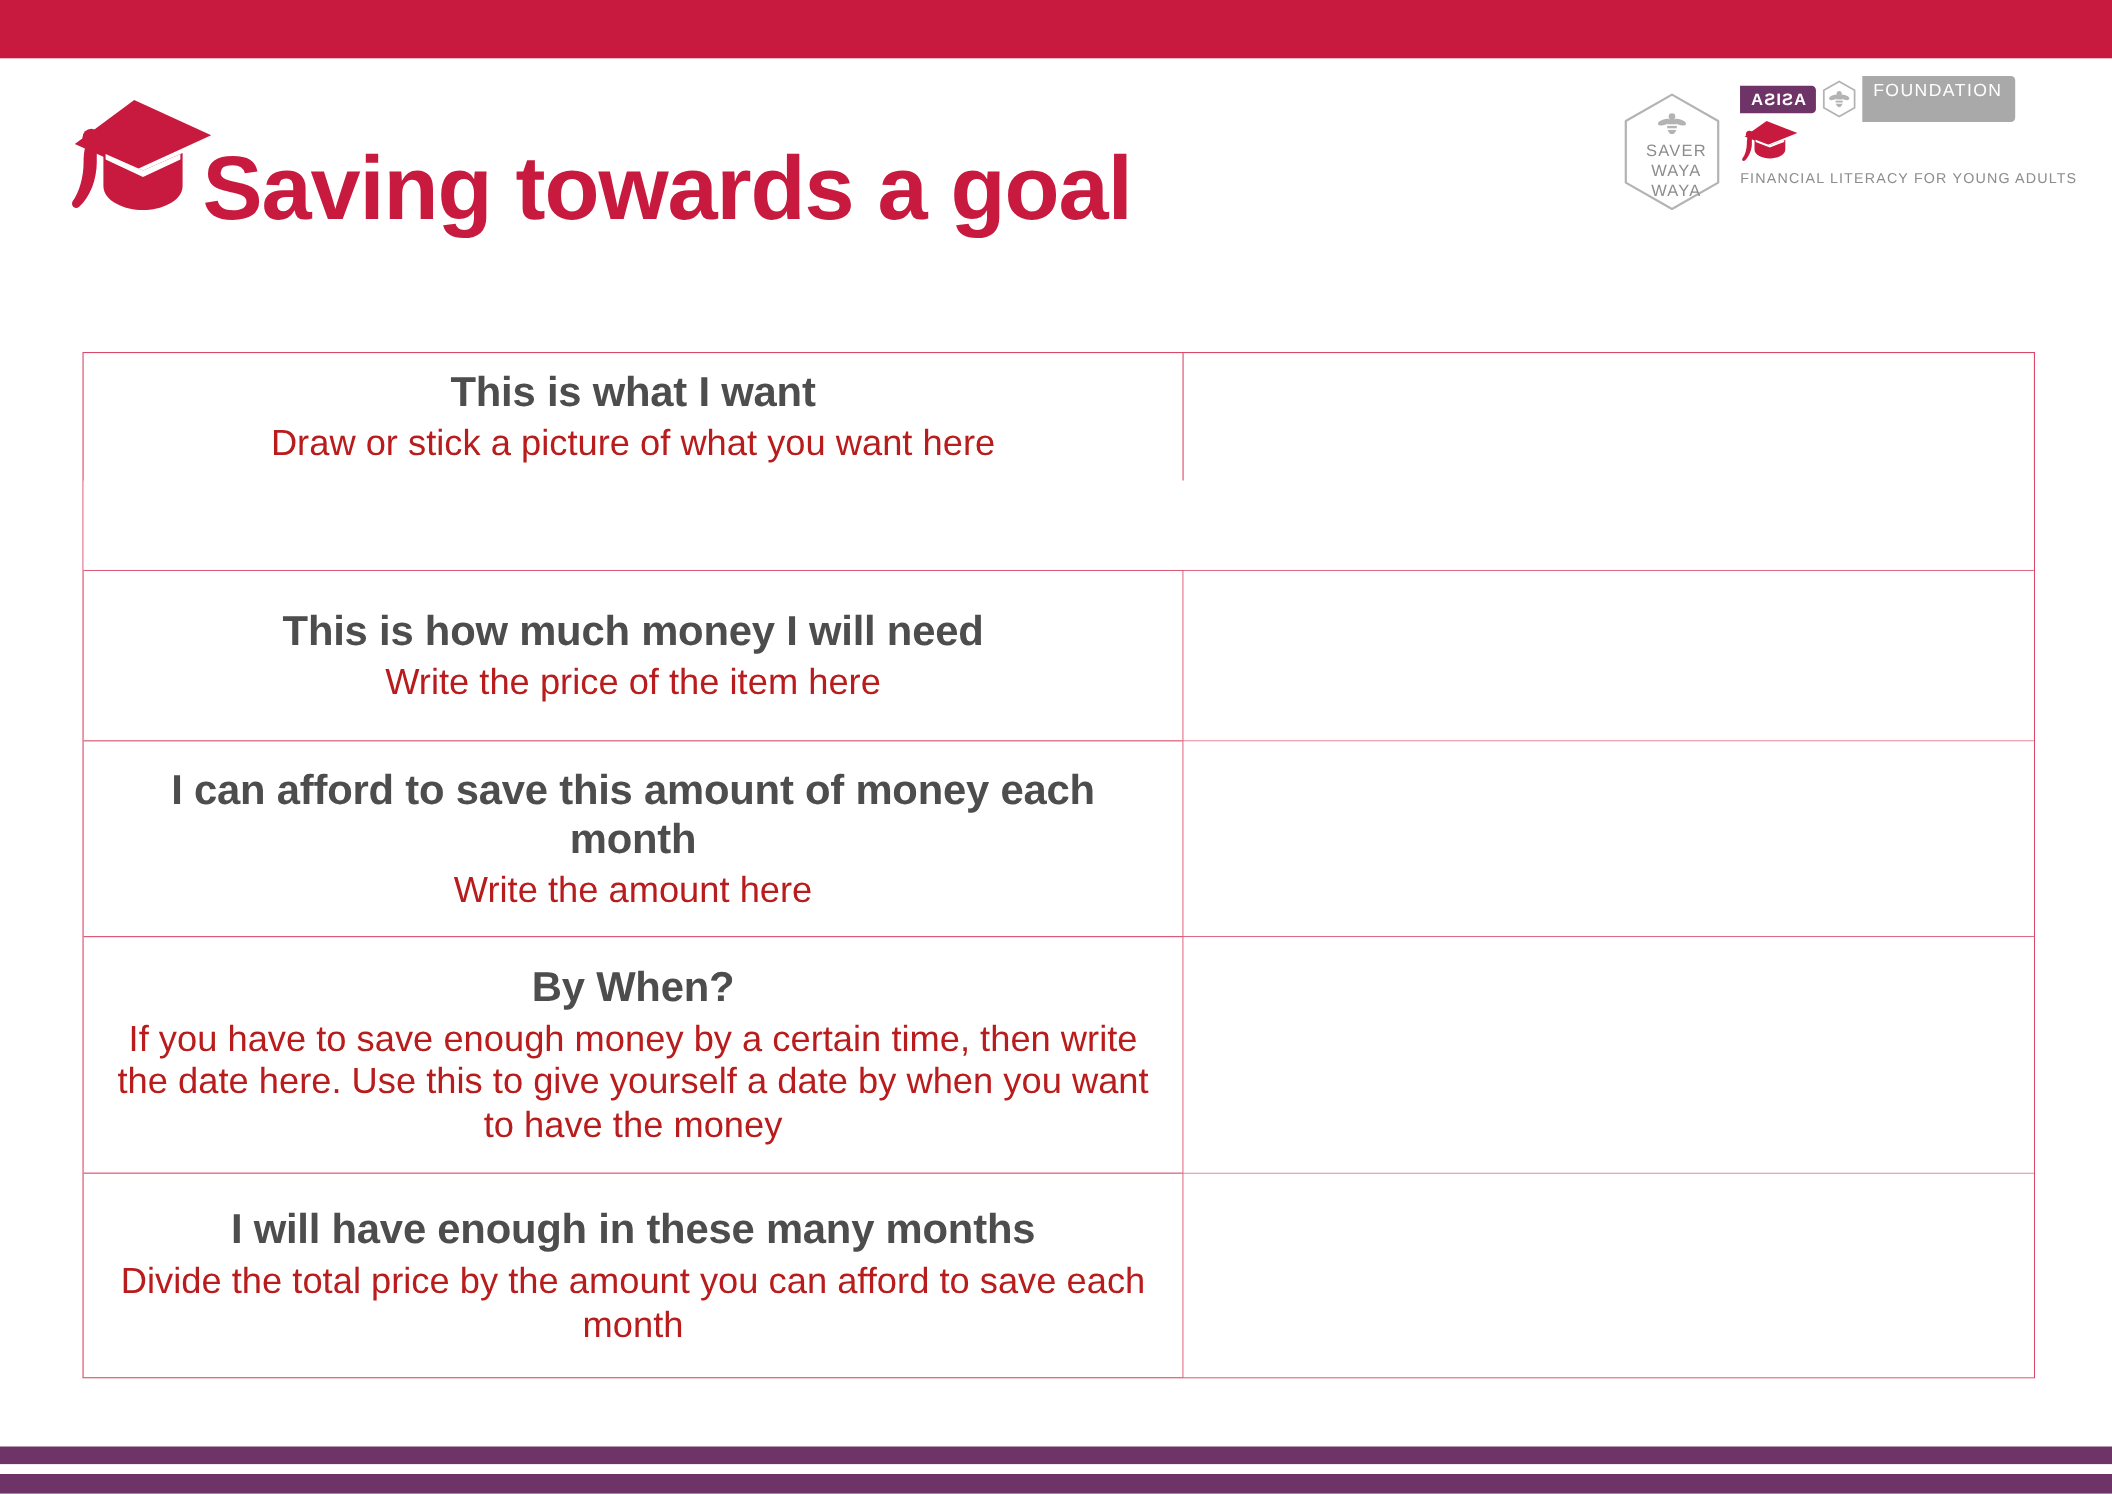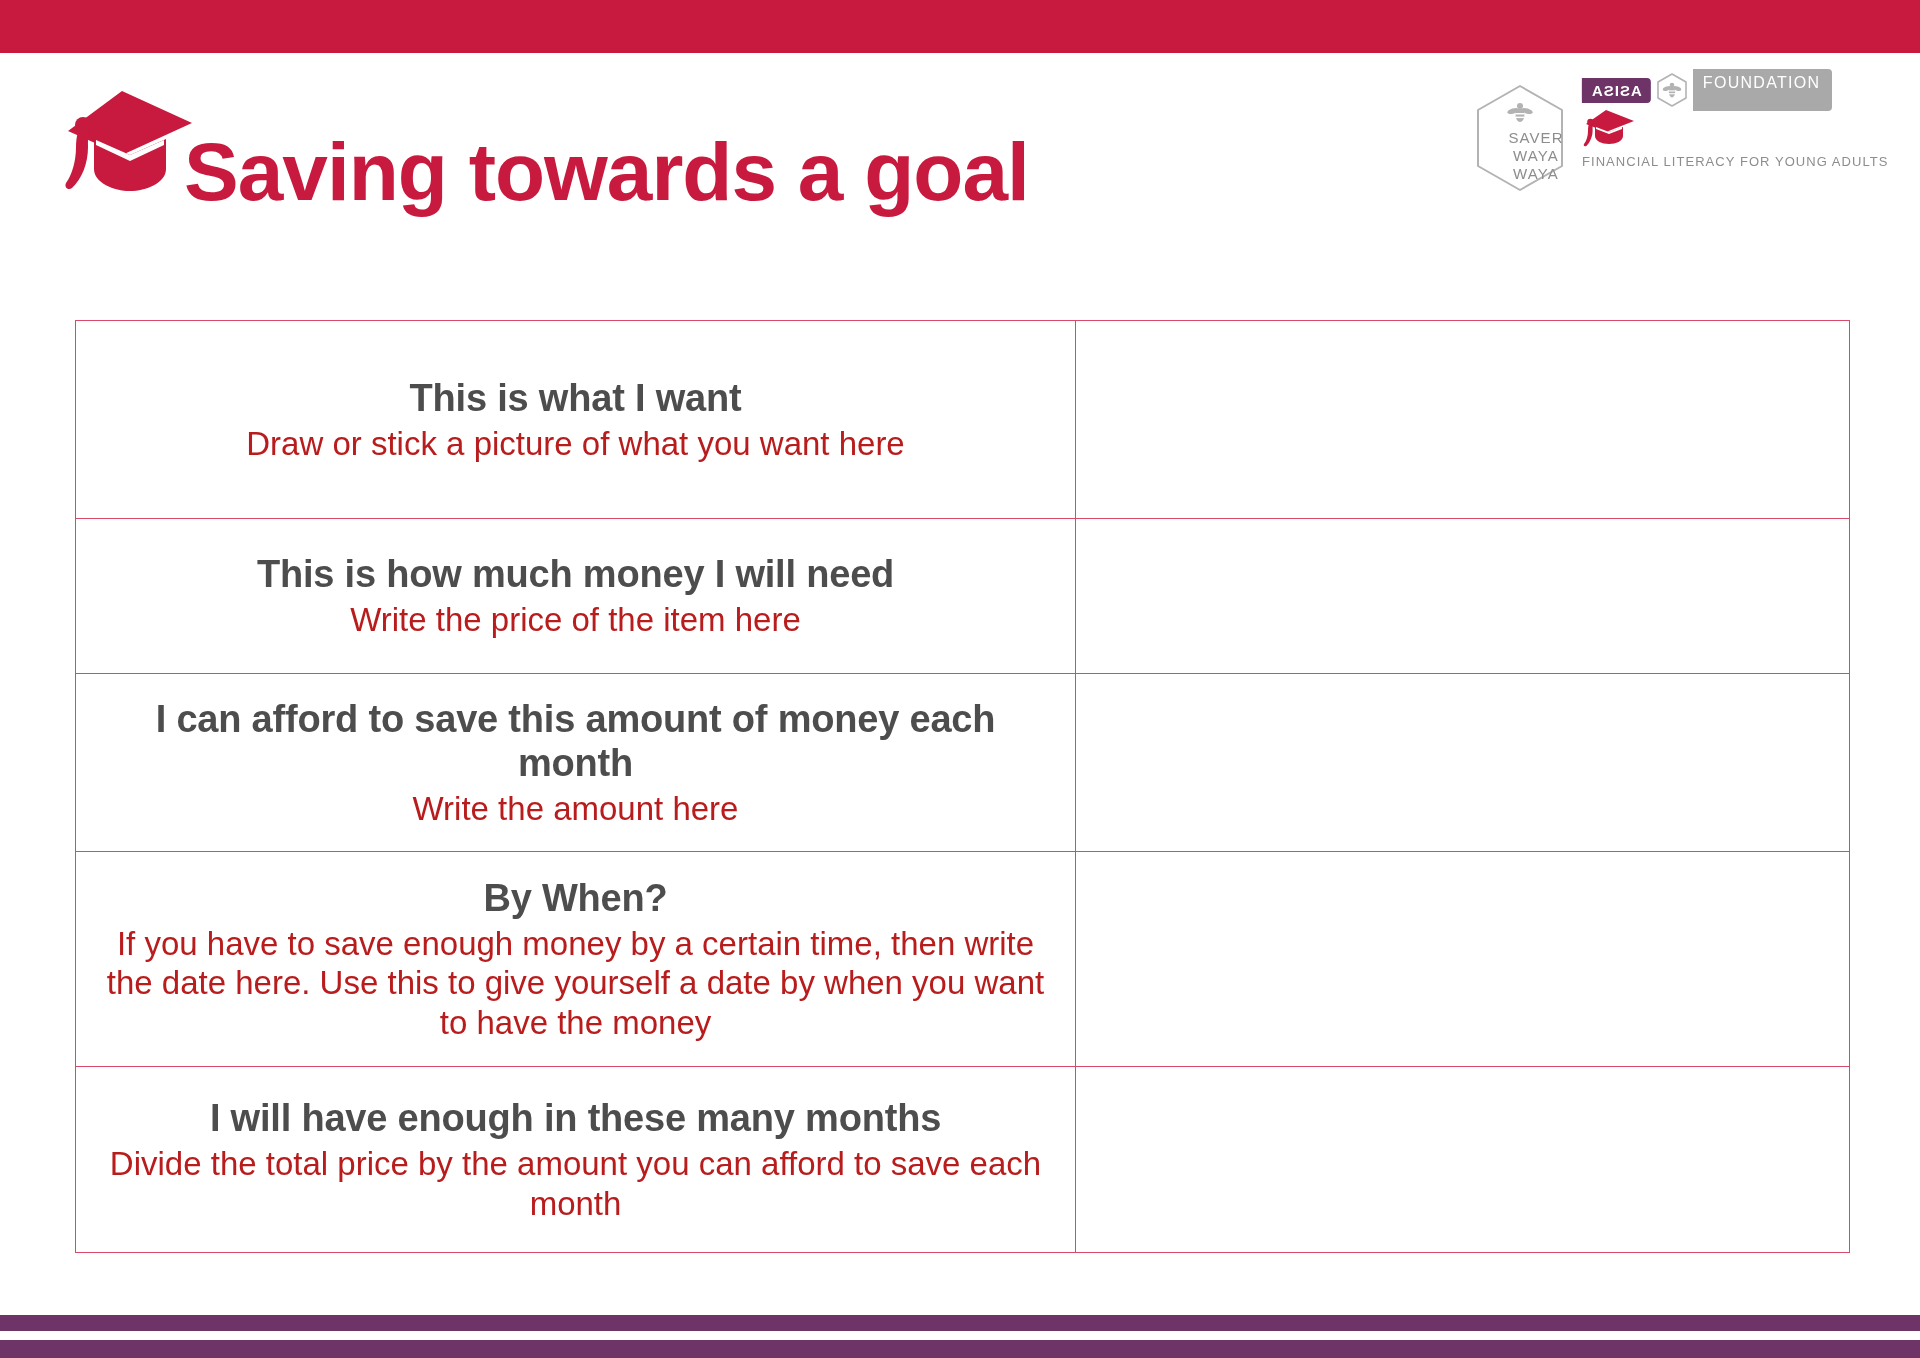--- a/index.html
+++ b/index.html
@@ -76,21 +76,21 @@
     height: 110px;
     position: relative;
     margin-right: 14px;
     margin-top: 8px;
   }
 
   .hex-badge svg { display: block; }
 
   .hex-text {
     position: absolute;
-    left: 16px;
+    left: 4px;
     top: 46px;
     width: 96px;
     text-align: center;
     font-size: 15px;
     line-height: 18px;
     color: #8d8d8d;
     letter-spacing: 1.1px;
   }
 
   .learn-block {
@@ -210,21 +210,21 @@
   .prompt-hint {
     font-family: "Liberation Sans", sans-serif;
     font-size: 33px;
     font-weight: 300;
     color: #b91c1c;
     line-height: 1.2;
     margin-top: 4px;
   }
 
   
-  .row-h1 { min-height: 198px; }
+  .row-h1 { min-height: 198px; flex-direction: column; }
   .row-h2 { min-height: 155px; }
   .row-h3 { min-height: 178px; }
   .row-h4 { min-height: 185px; }
   .row-h5 { min-height: 215px; }
 
   
   .bottom-bar-thin {
     position: absolute;
     left: 0;
     top: 1315px;

